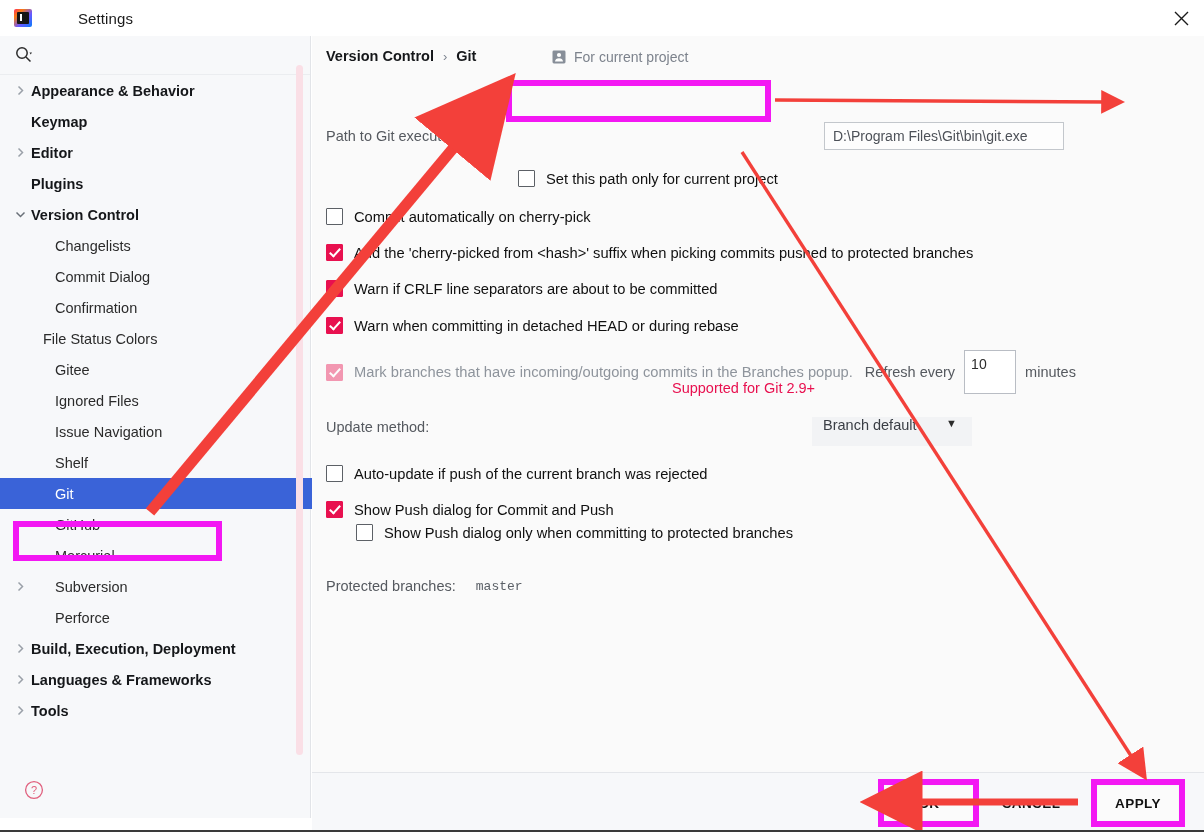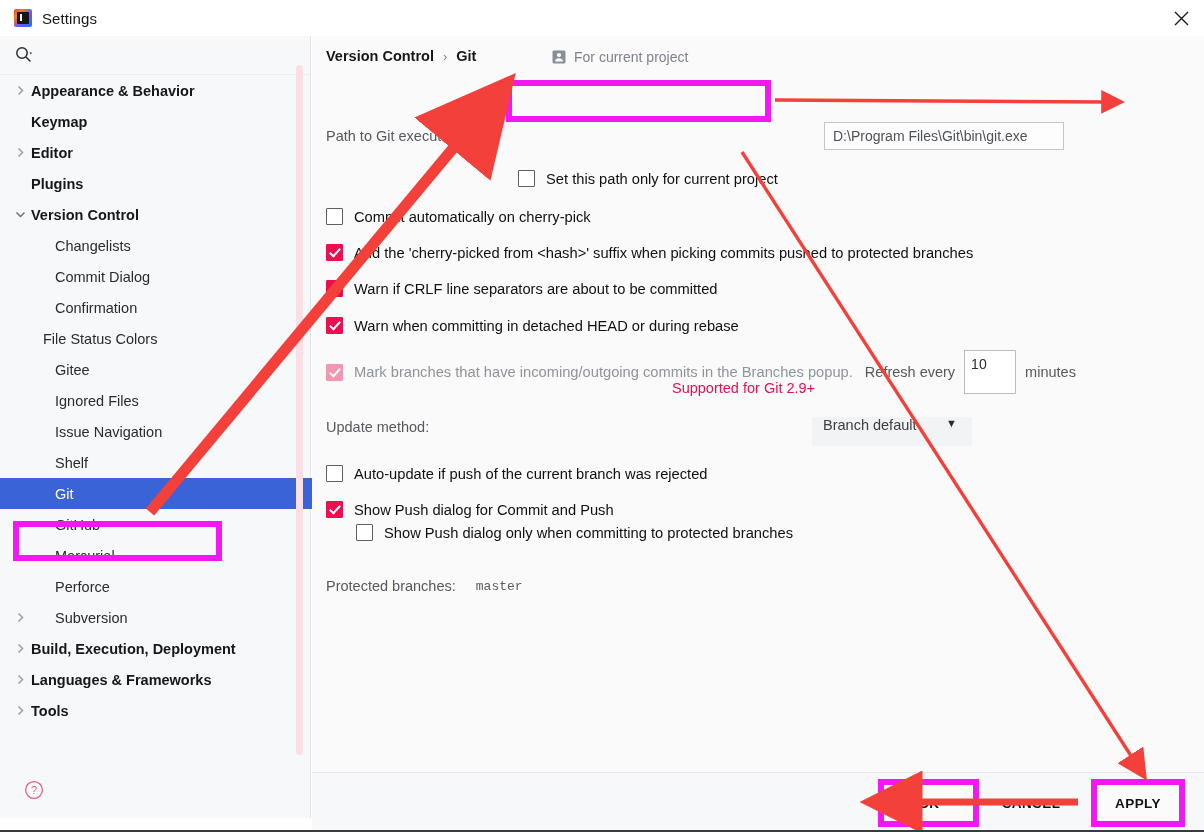--- a/index.html
+++ b/index.html
@@ -10,21 +10,21 @@
     overflow:hidden;
     position:relative;
     -webkit-font-smoothing:antialiased;
   }
   .win{position:absolute;inset:0;background:#ffffff;}
 
   
   .titlebar{
     position:absolute;left:0;top:0;width:1204px;height:36px;
     background:#ffffff;
-    display:flex;align-items:center;
+    display:flex;align-items:center;gap:36px;
   }
   .tb-icon{
     width:18px;height:18px;margin-left:14px;margin-right:10px;
     position:relative;border-radius:2px;overflow:hidden;
     background:linear-gradient(135deg,#fe315d 0%,#f97a12 25%,#6b57ff 60%,#087cfa 100%);
     flex:none;
   }
   .tb-icon::after{
     content:"";position:absolute;left:3px;top:3px;width:12px;height:12px;
     background:#151515;border-radius:1px;
@@ -349,36 +349,36 @@
           <span class="arrow none"></span>
           <span class="lbl" style="margin-left: 24px;">Mercurial</span>
           <span class="spacer"></span>
           <svg class="pico" viewBox="0 0 14 14">
             <rect x="0.5" y="0.5" width="13" height="13" rx="1.4" fill="#6b7480"></rect>
             <circle cx="7" cy="5" r="2.1" fill="#fff"></circle>
             <path d="M3 11.6c0-2.2 1.8-3.4 4-3.4s4 1.2 4 3.4z" fill="#fff"></path>
           </svg>
         </div>
         <div class="node child">
+          <span class="arrow">
+            <svg width="13" height="13" viewBox="0 0 13 13">
+              <path d="M4.5 2.5 L8.5 6.5 L4.5 10.5" stroke="#9aa0a8" stroke-width="1.5" fill="none"></path>
+            </svg>
+          </span>
+          <span class="lbl" style="margin-left: 24px;">Subversion</span>
+          <span class="spacer"></span>
+          <svg class="pico" viewBox="0 0 14 14">
+            <rect x="0.5" y="0.5" width="13" height="13" rx="1.4" fill="#6b7480"></rect>
+            <circle cx="7" cy="5" r="2.1" fill="#fff"></circle>
+            <path d="M3 11.6c0-2.2 1.8-3.4 4-3.4s4 1.2 4 3.4z" fill="#fff"></path>
+          </svg>
+        </div>
+        <div class="node child">
           <span class="arrow none"></span>
           <span class="lbl" style="margin-left: 24px;">Perforce</span>
-          <span class="spacer"></span>
-          <svg class="pico" viewBox="0 0 14 14">
-            <rect x="0.5" y="0.5" width="13" height="13" rx="1.4" fill="#6b7480"></rect>
-            <circle cx="7" cy="5" r="2.1" fill="#fff"></circle>
-            <path d="M3 11.6c0-2.2 1.8-3.4 4-3.4s4 1.2 4 3.4z" fill="#fff"></path>
-          </svg>
-        </div>
-        <div class="node child">
-          <span class="arrow">
-            <svg width="13" height="13" viewBox="0 0 13 13">
-              <path d="M4.5 2.5 L8.5 6.5 L4.5 10.5" stroke="#9aa0a8" stroke-width="1.5" fill="none"></path>
-            </svg>
-          </span>
-          <span class="lbl" style="margin-left: 24px;">Subversion</span>
           <span class="spacer"></span>
           <svg class="pico" viewBox="0 0 14 14">
             <rect x="0.5" y="0.5" width="13" height="13" rx="1.4" fill="#6b7480"></rect>
             <circle cx="7" cy="5" r="2.1" fill="#fff"></circle>
             <path d="M3 11.6c0-2.2 1.8-3.4 4-3.4s4 1.2 4 3.4z" fill="#fff"></path>
           </svg>
         </div>
         <div class="node top">
           <span class="arrow">
             <svg width="13" height="13" viewBox="0 0 13 13">

